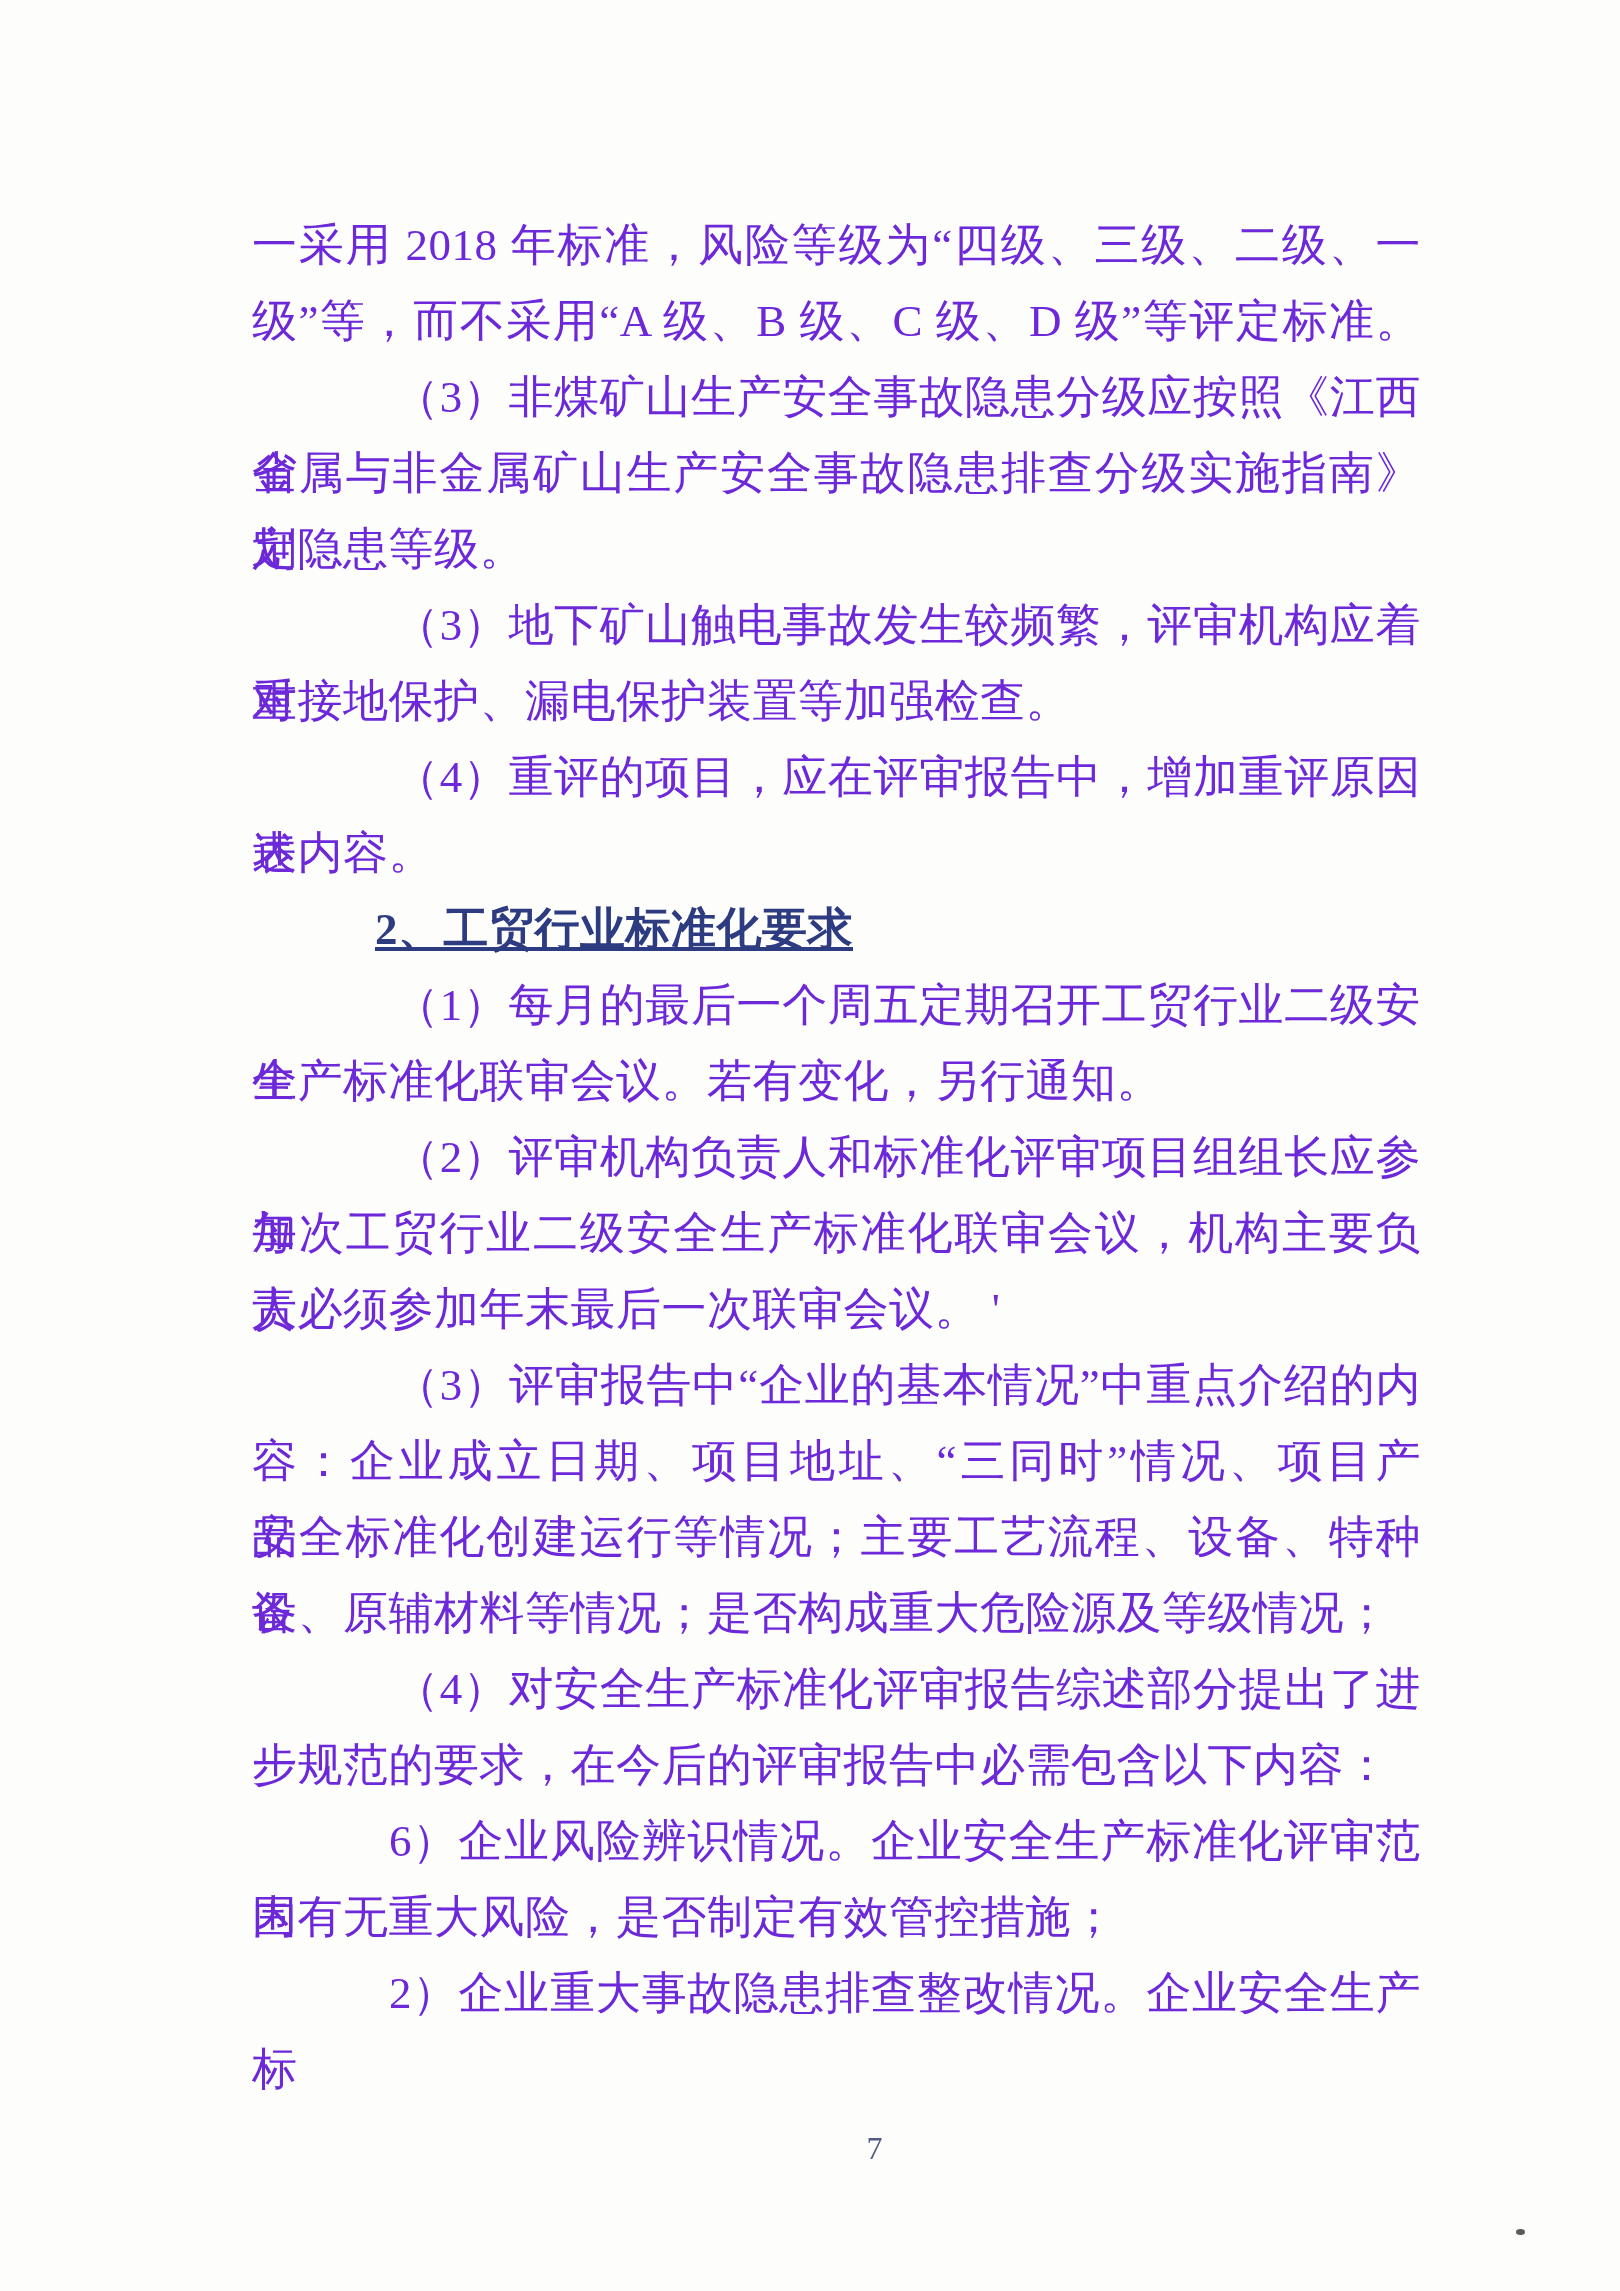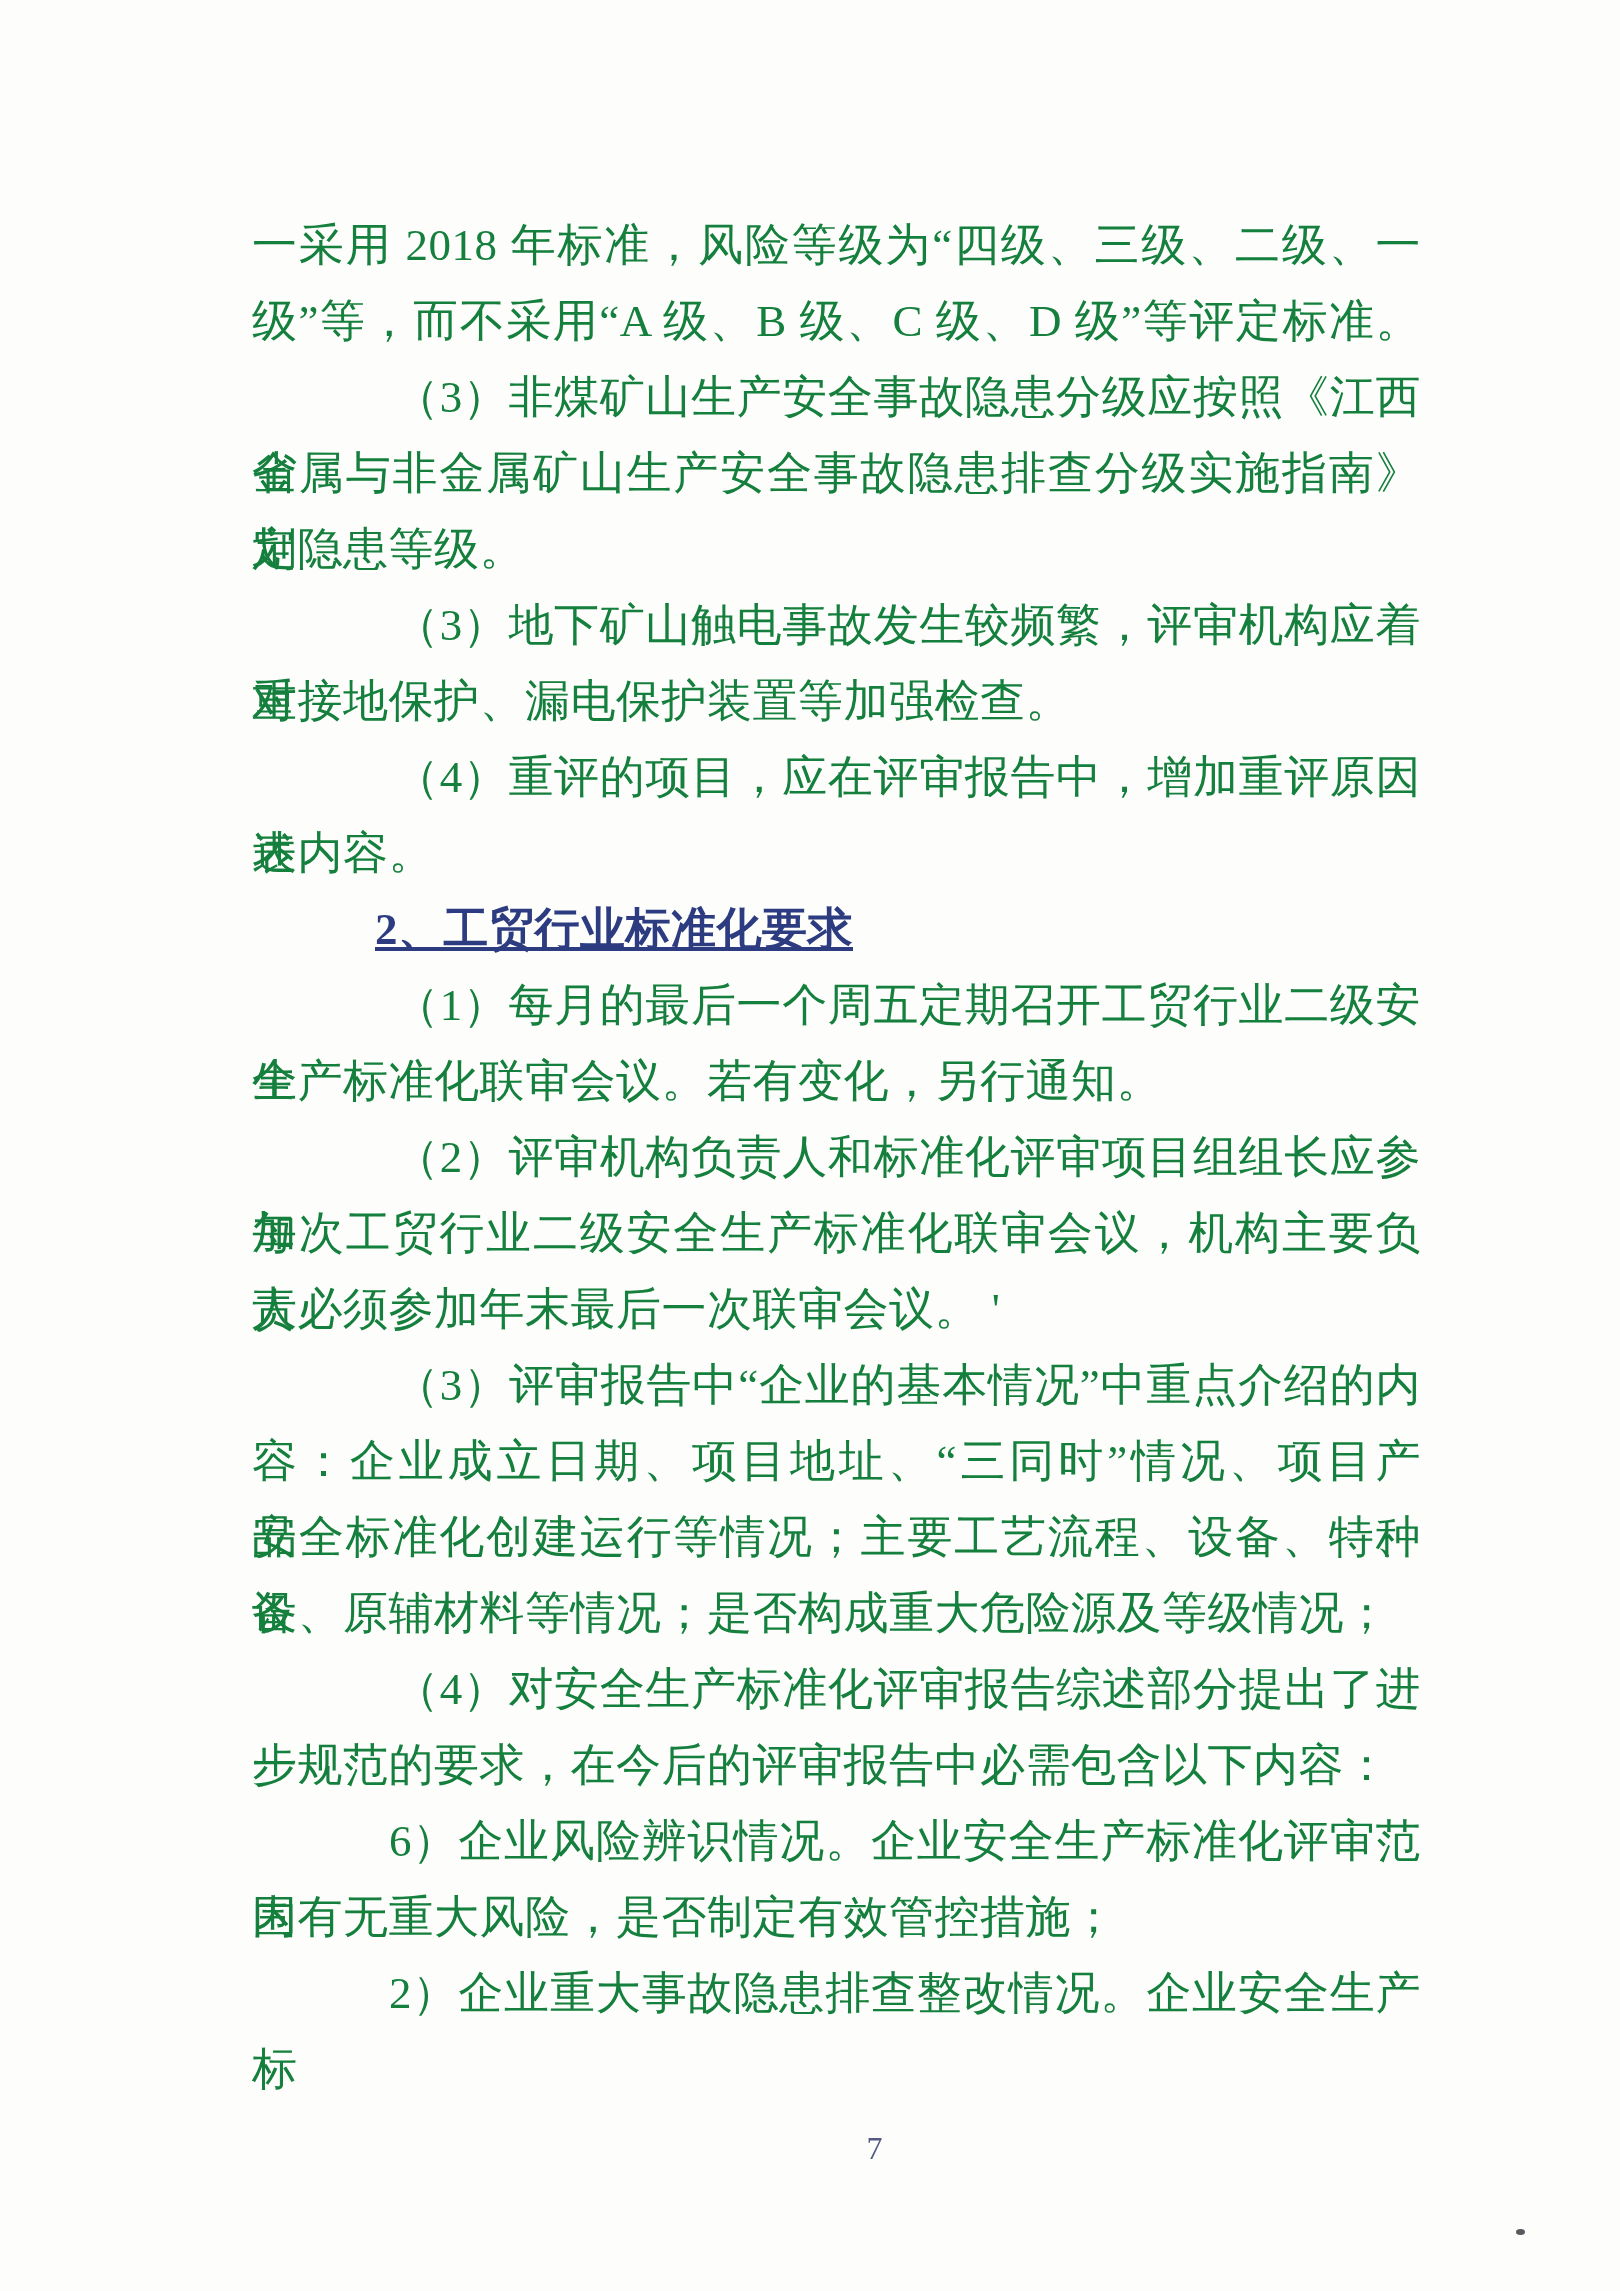--- a/index.html
+++ b/index.html
@@ -19,21 +19,21 @@
     position: absolute;
     left: 252px;
     top: 207px;
     width: 1169px;
   }
   .line {
     height: 76px;
     line-height: 76px;
     font-size: 45px;
     letter-spacing: 0.5px;
-    color: #15803d;
+    color: #6d28d9;
     white-space: nowrap;
     text-align: left;
   }
   .line.just {
     white-space: normal;
     text-align: justify;
     text-align-last: justify;
   }
   .line.ind-para   { text-indent: 142px; }
   .line.ind-item   { text-indent: 137px; }

